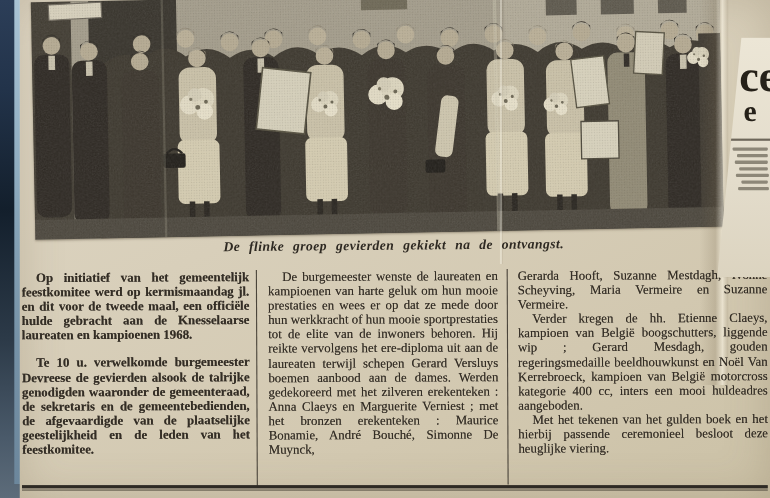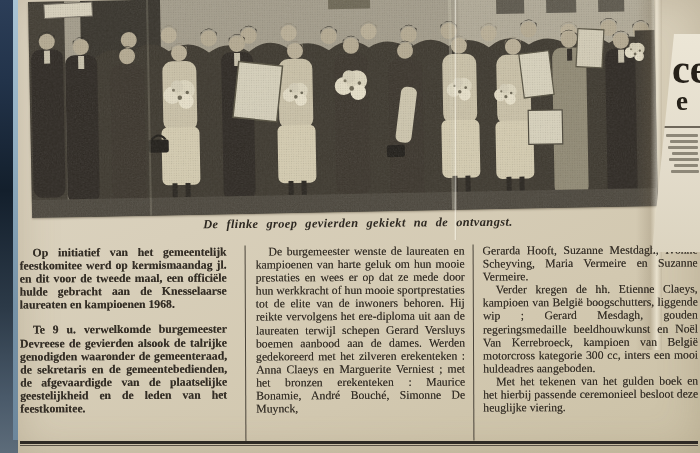--- a/index.html
+++ b/index.html
@@ -57,21 +57,21 @@
     font-size:11.7px;line-height:13.1px;color:#332d25;
     text-align:justify;overflow:hidden;
     text-shadow:0 0 .4px rgba(51,45,37,.65);
   }
   .col p{margin:0;}
   .col .indent{text-indent:13px;}
   .col-left{width:213px;padding-right:6px;box-sizing:border-box;font-weight:bold;}
   .col-left .gap{margin-top:12px;}
   .col-mid{
     width:229px;box-sizing:border-box;padding:0 8px 0 10px;
-    border-left:1px solid #4a443a;border-right:1px solid #4a443a;margin-left:12px;
+    border-left:1px solid #4a443a;border-right:1px solid #4a443a;
   }
   .col-right{flex:1;box-sizing:border-box;padding-left:9px;}
   
   .bottom-rule{position:absolute;left:2px;top:441px;width:678px;height:6px;}
   .bottom-rule .r1{height:3px;background:#2e2a24;}
   .bottom-rule .r2{height:1px;margin-top:1px;background:#5a5347;}
   
   .fragment{
     position:absolute;right:0;top:34px;width:50px;height:218px;
     background:linear-gradient(180deg,#ece6d6,#e3dccb 60%,#dcd4c0 100%);
@@ -218,28 +218,28 @@
   </div>
 
   <div class="paper-fold"></div>
   <div class="crease-v"></div>
 
   <div class="caption">De flinke groep gevierden gekiekt na de ontvangst.</div>
 
   <div class="columns">
     <div class="col col-left">
       <p class="indent">Op initiatief van het gemeentelijk feestkomitee werd op kermismaandag jl. en dit voor de tweede maal, een officiële hulde gebracht aan de Knesselaarse laureaten en kampioenen 1968.</p>
-      <p class="indent gap">Te 9 u. verwelkomde burgemeester Devreese de gevierden alsook de talrijke genodigden waaronder de gemeenteraad, de sekretaris en de gemeentebedienden, de afgevaardigde van de plaatselijke geestelijkheid en de leden van het feestkomitee.</p>
+      <p class="indent gap">Te 10 u. verwelkomde burgemeester Devreese de gevierden alsook de talrijke genodigden waaronder de gemeenteraad, de sekretaris en de gemeentebedienden, de afgevaardigde van de plaatselijke geestelijkheid en de leden van het feestkomitee.</p>
     </div>
     <div class="col col-mid">
       <p class="indent">De burgemeester wenste de laureaten en kampioenen van harte geluk om hun mooie prestaties en wees er op dat ze mede door hun werkkracht of hun mooie sportprestaties tot de elite van de inwoners behoren. Hij reikte vervolgens het ere-diploma uit aan de laureaten terwijl schepen Gerard Versluys boemen aanbood aan de dames. Werden gedekoreerd met het zilveren erekenteken : Anna Claeys en Marguerite Verniest ; met het bronzen erekenteken : Maurice Bonamie, André Bouché, Simonne De Muynck,</p>
     </div>
     <div class="col col-right">
       <p>Gerarda Hooft, Suzanne Mestdagh, Ivonne Scheyving, Maria Vermeire en Suzanne Vermeire.</p>
-      <p class="indent">Verder kregen de hh. Etienne Claeys, kampioen van België boogschutters, liggende wip ; Gerard Mesdagh, gouden regeringsmedaille beeldhouwkunst en Noël Van Kerrebroeck, kampioen van België motorcross kategorie 300 cc, inters een mooi huldeadres aangeboden.</p>
+      <p class="indent">Verder kregen de hh. Etienne Claeys, kampioen van België boogschutters, liggende wip ; Gerard Mesdagh, gouden regeringsmedaille beeldhouwkunst en Noël Van Kerrebroeck, kampioen van België motorcross kategorie 400 cc, inters een mooi huldeadres aangeboden.</p>
       <p class="indent">Met het tekenen van het gulden boek en het hierbij passende ceremonieel besloot deze heuglijke viering.</p>
     </div>
   </div>
 
   <div class="bottom-rule">
     <div class="r1"></div>
     <div class="r2"></div>
   </div>
 
   <div class="fragment">

